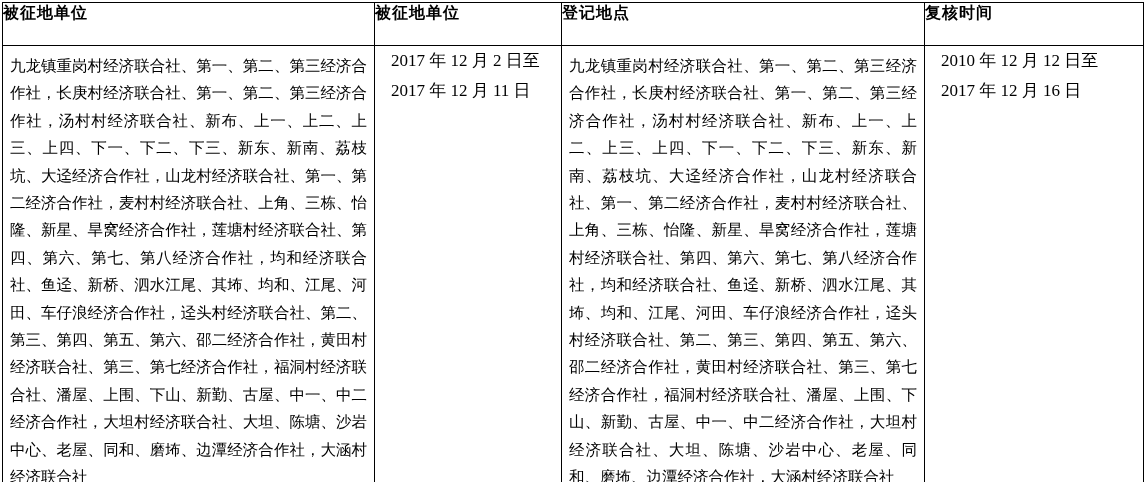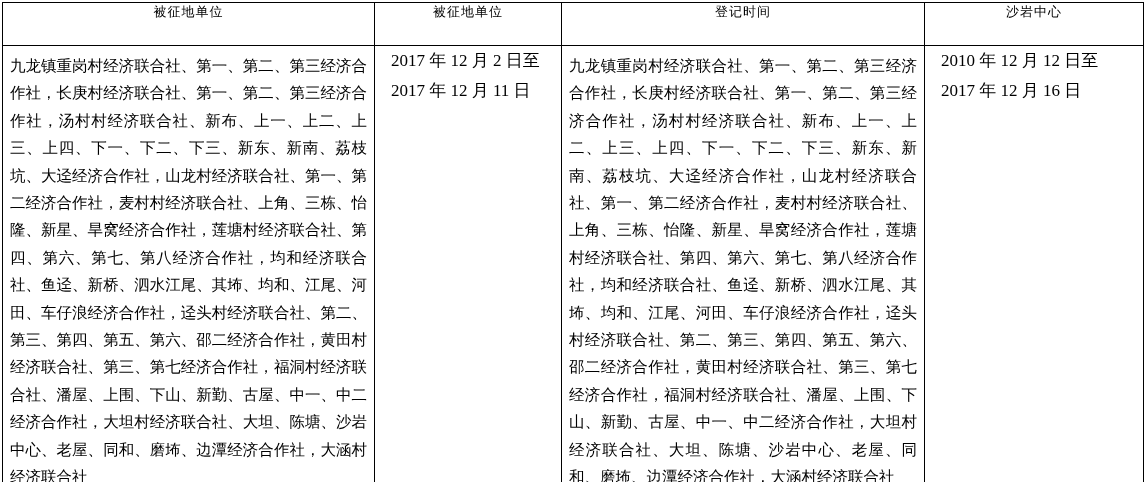--- a/index.html
+++ b/index.html
@@ -26,23 +26,23 @@
     margin: 2px 0 0 2px;
   }
   table.doc-table th,
   table.doc-table td {
     border: 1px solid #000000;
     vertical-align: top;
     padding: 0;
   }
   th.head-cell {
     height: 42px;
-    font-weight: normal;
-    font-size: 13px;
-    text-align: center;
+    font-weight: bold;
+    font-size: 16px;
+    text-align: left;
     vertical-align: middle;
     letter-spacing: 1px;
   }
   td.body-cell {
     height: 430px;
   }
   .cell-pad {
     padding: 6px 7px 6px 7px;
   }
   .long-text {
@@ -75,22 +75,22 @@
     <colgroup>
       <col class="col-unit">
       <col class="col-reg-time">
       <col class="col-reg-place">
       <col class="col-review-time">
     </colgroup>
     <thead>
       <tr>
         <th class="head-cell">被征地单位</th>
         <th class="head-cell">被征地单位</th>
-        <th class="head-cell">登记时间</th>
-        <th class="head-cell">沙岩中心</th>
+        <th class="head-cell">登记地点</th>
+        <th class="head-cell">复核时间</th>
       </tr>
     </thead>
     <tbody>
       <tr>
         <td class="body-cell">
           <div class="cell-pad">
             <div class="long-text">九龙镇重岗村经济联合社、第一、第二、第三经济合作社，长庚村经济联合社、第一、第二、第三经济合作社，汤村村经济联合社、新布、上一、上二、上三、上四、下一、下二、下三、新东、新南、荔枝坑、大迳经济合作社，山龙村经济联合社、第一、第二经济合作社，麦村村经济联合社、上角、三栋、怡隆、新星、旱窝经济合作社，莲塘村经济联合社、第四、第六、第七、第八经济合作社，均和经济联合社、鱼迳、新桥、泗水江尾、其㘵、均和、江尾、河田、车仔浪经济合作社，迳头村经济联合社、第二、第三、第四、第五、第六、邵二经济合作社，黄田村经济联合社、第三、第七经济合作社，福洞村经济联合社、潘屋、上围、下山、新勤、古屋、中一、中二经济合作社，大坦村经济联合社、大坦、陈塘、沙岩中心、老屋、同和、磨㘵、边潭经济合作社，大涵村经济联合社</div>
           </div>
         </td>
         <td class="body-cell date-cell">

